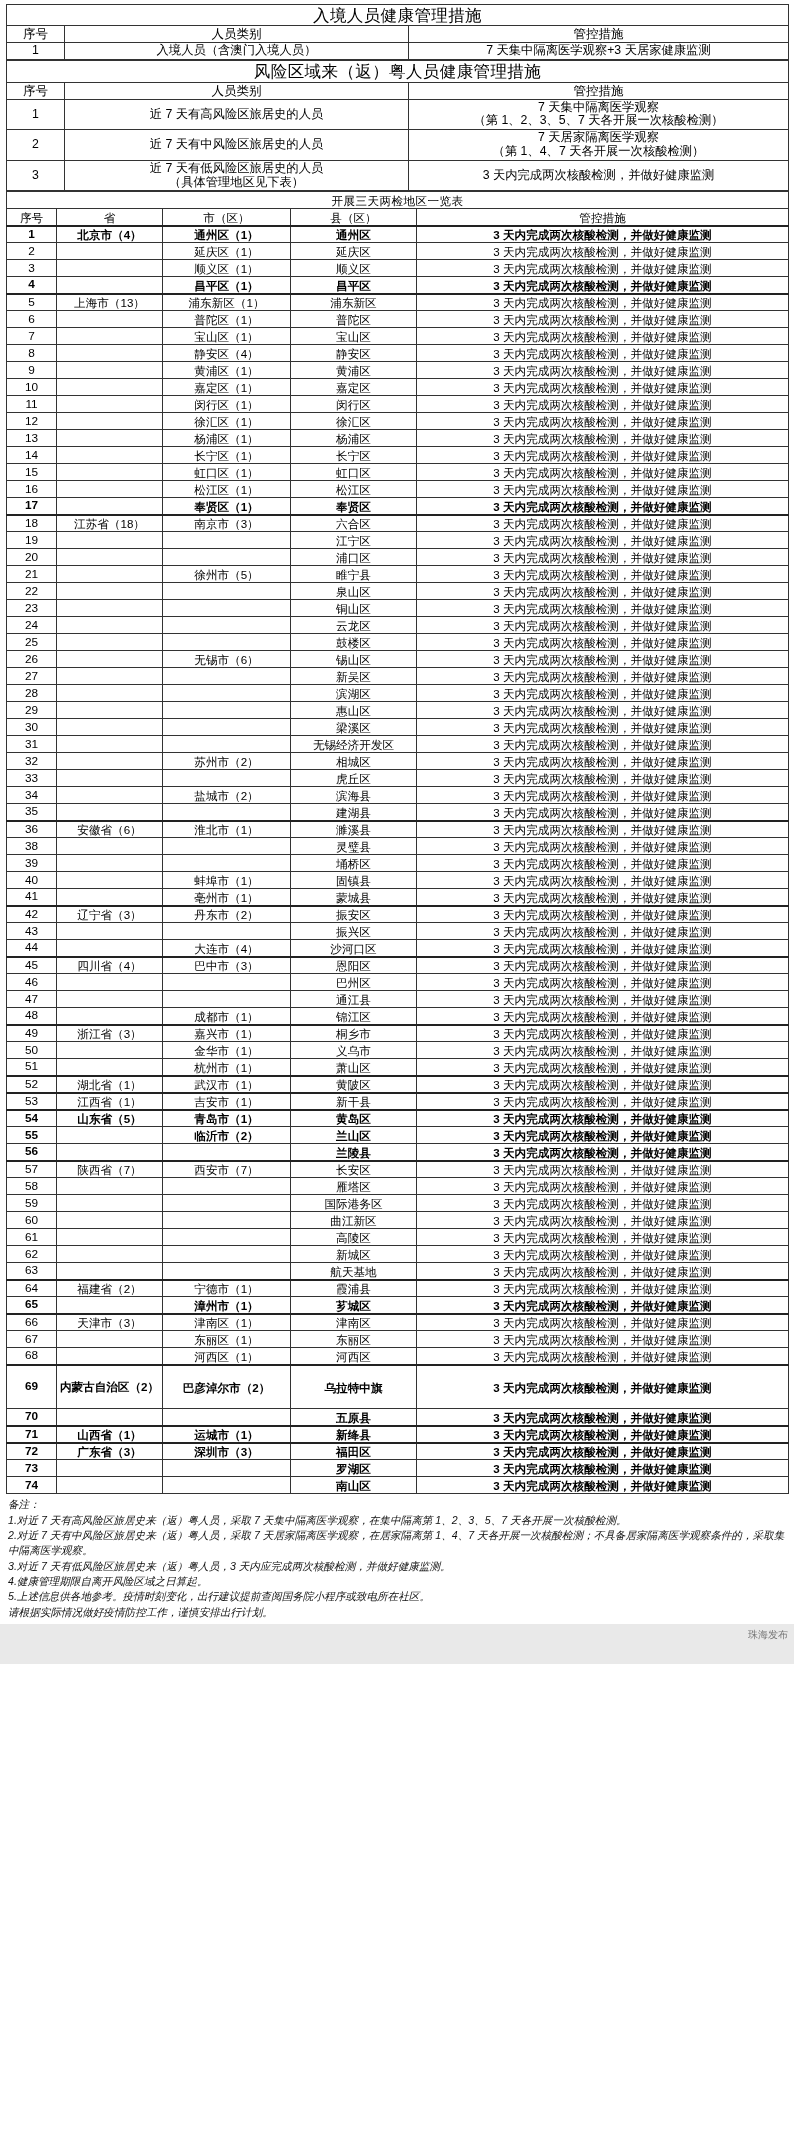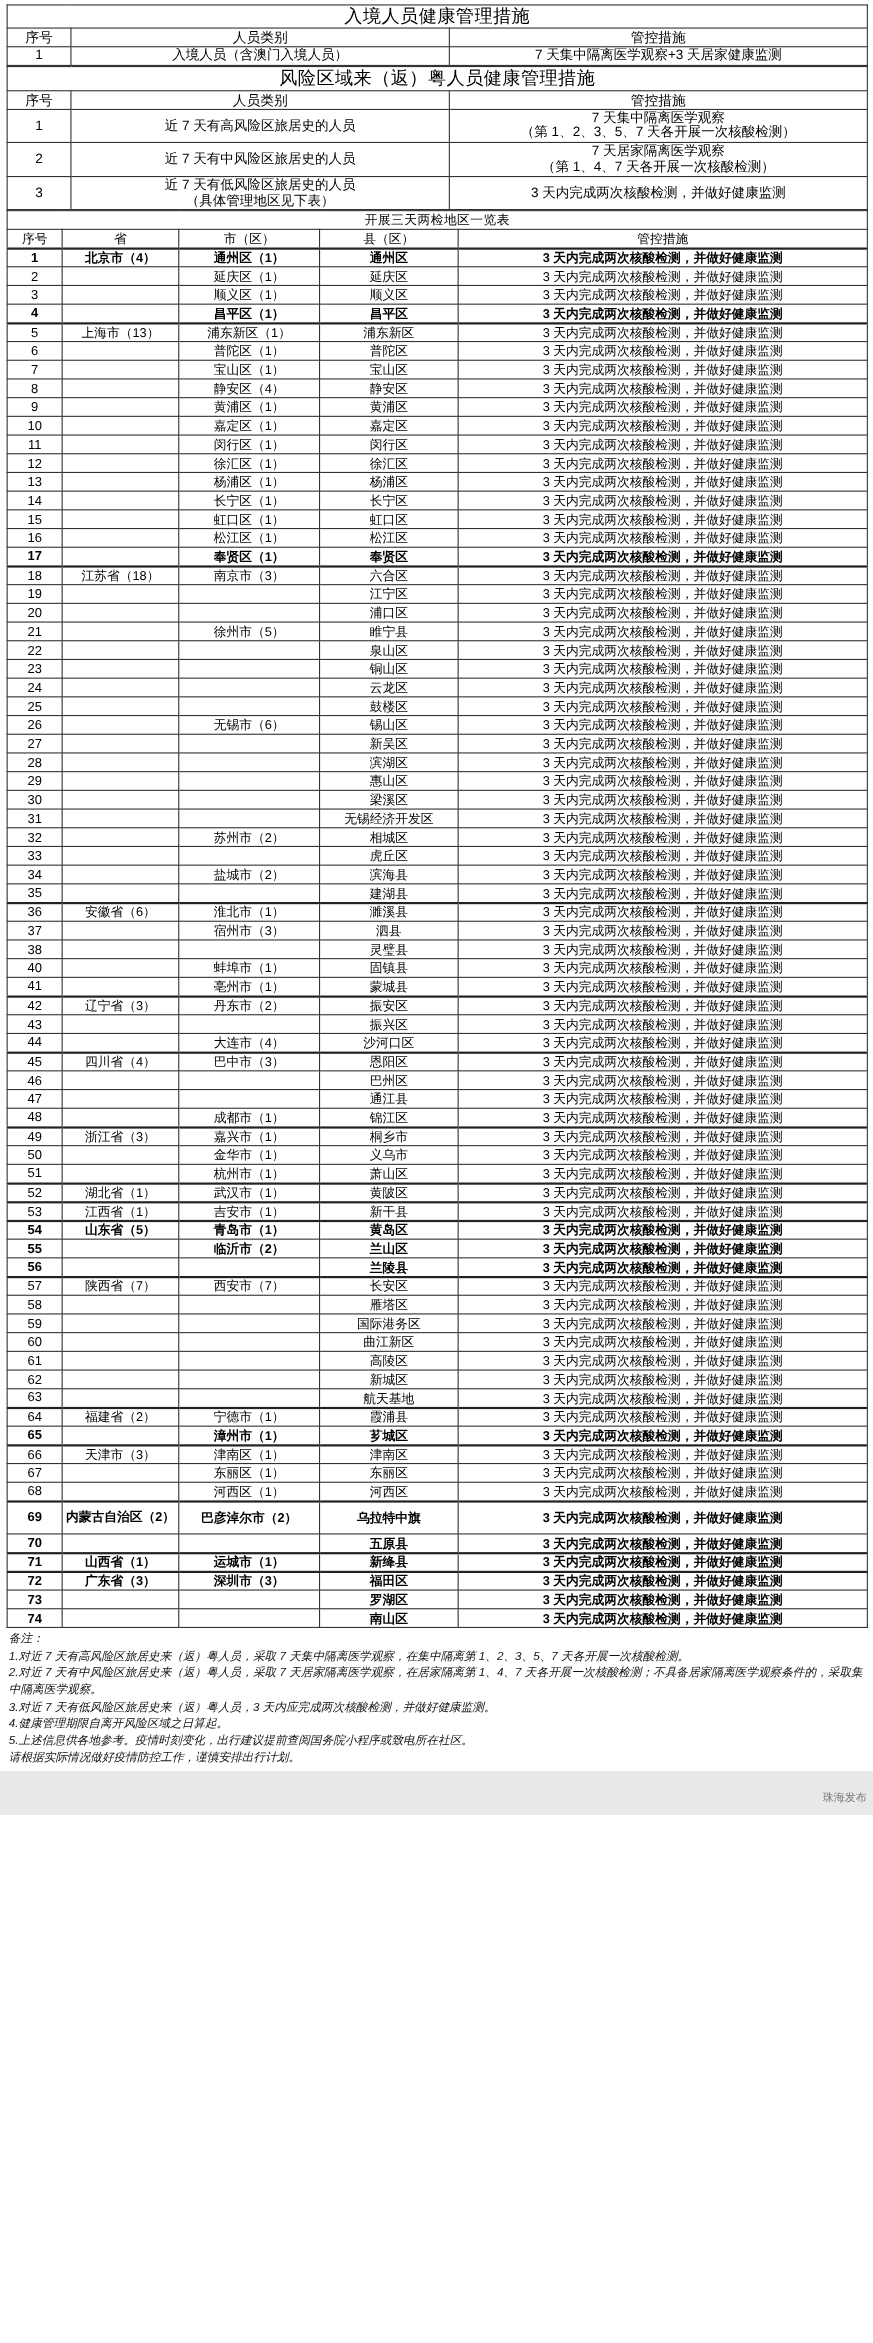--- a/index.html
+++ b/index.html
@@ -48,21 +48,21 @@
   .ab td { font-size: 12.3px; padding: 4px 2px; }
   .ab-tall td { padding: 5px 2px 6px 2px; }
   .twoline { line-height: 1.3; white-space: normal; }
 
   
   table.list td { font-size: 11.6px; height: 17px; padding: 0 2px; }
   table.list td.idx { font-size: 11.8px; }
   table.list tr.bold td { font-weight: bold; }
   table.list tr.sec-top td { border-top: 2px solid #222; }
   table.list td.wrapcell { white-space: normal; line-height: 1.15; }
-  table.list tr.tall td { height: 30px; }
+  table.list tr.tall td { height: 44px; }
 
   
   col.c-no     { width: 50px; }
   col.c-prov   { width: 106px; }
   col.c-city   { width: 128px; }
   col.c-county { width: 126px; }
   col.c-meas   { width: 372px; }
 
   col.ab-no   { width: 58px; }
   col.ab-type { width: 344px; }
@@ -83,21 +83,21 @@
   .footer-bar {
     position: relative;
     width: 794px;
     margin: 2px 0 0 -6px;
     height: 40px;
     background: #e9e9e9;
   }
   .footer-tag {
     position: absolute;
     right: 6px;
-    top: 18px;
+    top: 4px;
     font-size: 10px;
     color: #777;
     text-align: right;
     line-height: 1.35;
   }
 </style>
 </head>
 <body>
 
 <table class="grid">
@@ -441,31 +441,31 @@
         <td>3 天内完成两次核酸检测，并做好健康监测</td>
       </tr>
       <tr class="sec-top">
         <td class="idx">36</td>
         <td class="wrapcell">安徽省（6）</td>
         <td>淮北市（1）</td>
         <td>濉溪县</td>
         <td>3 天内完成两次核酸检测，并做好健康监测</td>
       </tr>
       <tr>
-        <td class="idx">37</td>
-        <td class="wrapcell"></td>
-        <td>宿州市（3）</td>
-        <td>泗县</td>
-        <td>3 天内完成两次核酸检测，并做好健康监测</td>
-      </tr>
-      <tr>
         <td class="idx">38</td>
         <td class="wrapcell"></td>
         <td></td>
         <td>灵璧县</td>
+        <td>3 天内完成两次核酸检测，并做好健康监测</td>
+      </tr>
+      <tr>
+        <td class="idx">39</td>
+        <td class="wrapcell"></td>
+        <td></td>
+        <td>埇桥区</td>
         <td>3 天内完成两次核酸检测，并做好健康监测</td>
       </tr>
       <tr>
         <td class="idx">40</td>
         <td class="wrapcell"></td>
         <td>蚌埠市（1）</td>
         <td>固镇县</td>
         <td>3 天内完成两次核酸检测，并做好健康监测</td>
       </tr>
       <tr>

